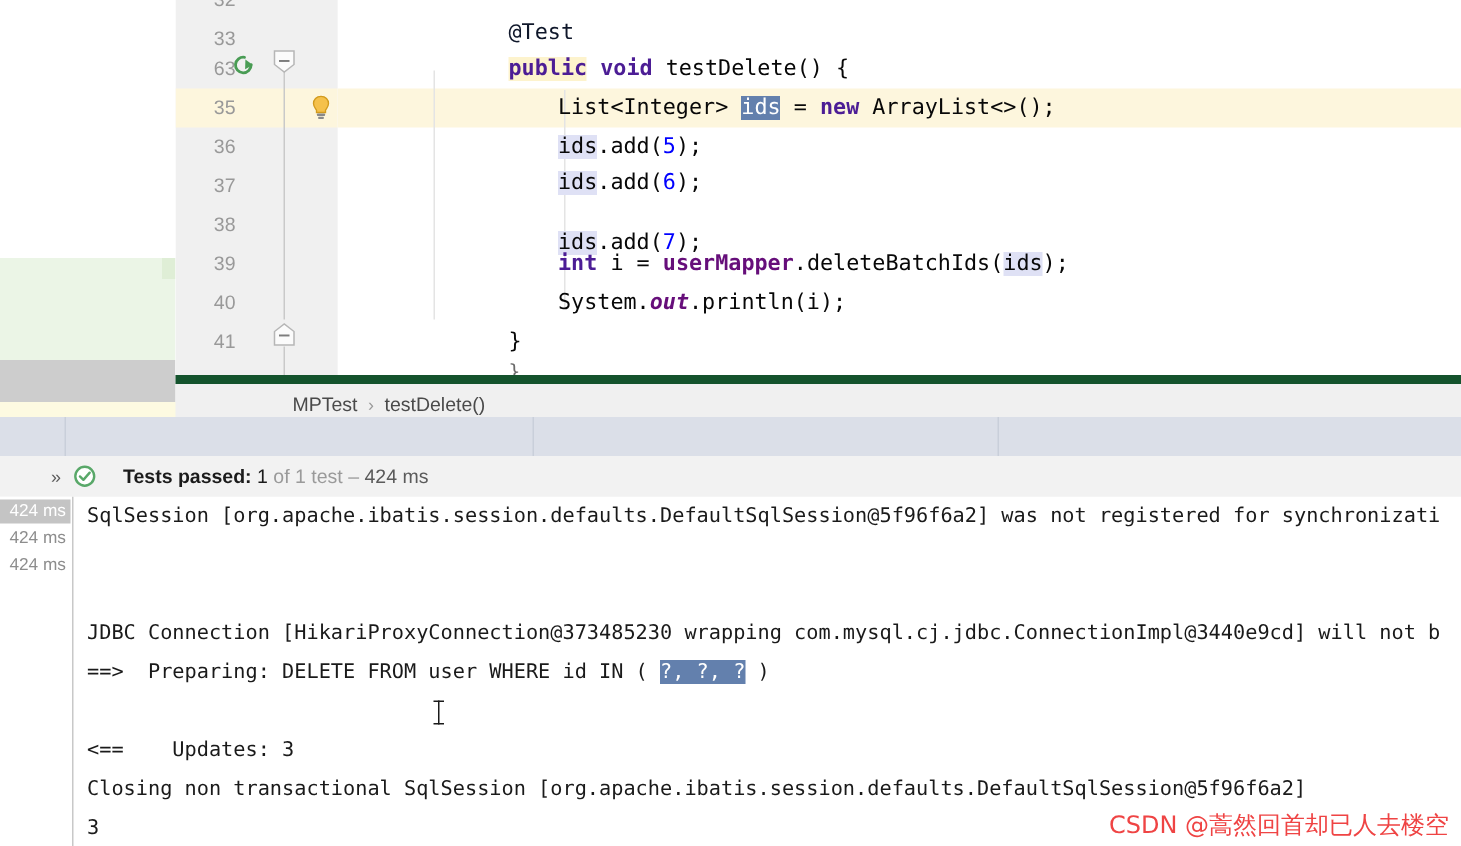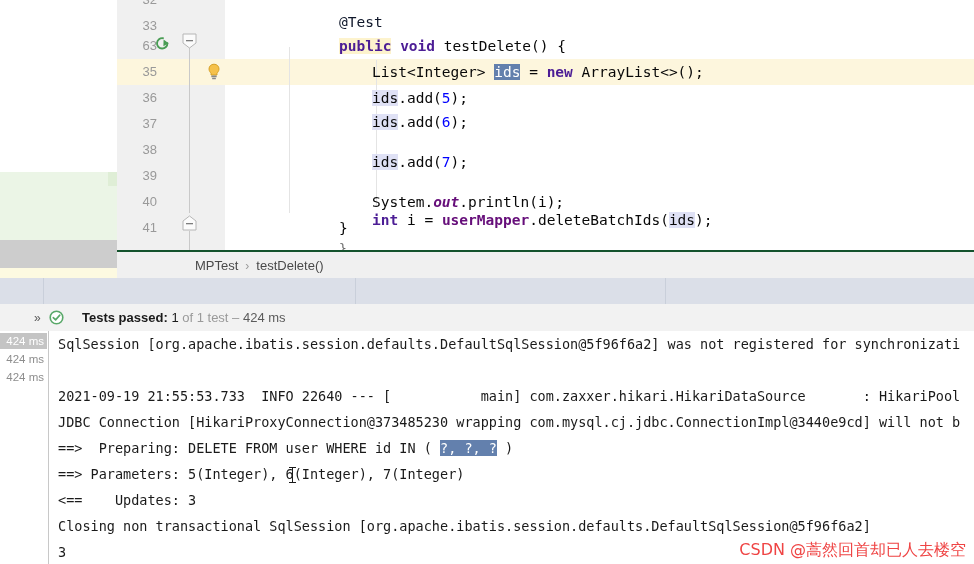--- a/index.html
+++ b/index.html
@@ -103,21 +103,21 @@
   .varhl   { background: #dfe1f5; }
   .sel     { background: #6380ad; color: #ffffff; }
   .annobg  { background: #fdf3cd; }
 
   
   .breadcrumb {
     position: absolute;
     left: 117px; top: 250px;
     width: 857px; height: 28px;
     background: #f0f0f0;
-    border-top: 2px solid #14532d;
+    border-top: 6px solid #14532d;
     font-size: 13px;
     color: #4a4a4a;
     line-height: 28px;
     padding-left: 78px;
     box-sizing: border-box;
     white-space: nowrap;
   }
   .breadcrumb .sep { color: #9a9a9a; padding: 0 7px; font-size: 12px; }
 
   
@@ -278,21 +278,21 @@
       <div class="cline" style="top:33px; left:114px;"><span class="annobg"><span class="kw">public</span></span> <span class="kw">void</span> <span>testDelete</span>() {</div>
 
       <div class="cline" style="top:59px; left:147px;"><span>List&lt;Integer&gt;</span> <span class="sel">ids</span> = <span class="kw">new</span> <span>ArrayList&lt;&gt;</span>();</div>
 
       <div class="cline" style="top:85px; left:147px;"><span class="varhl">ids</span>.add(<span class="num">5</span>);</div>
 
       <div class="cline" style="top:109px; left:147px;"><span class="varhl">ids</span>.add(<span class="num">6</span>);</div>
 
       <div class="cline" style="top:137px; left:147px;margin-top:12px;"><span class="varhl">ids</span>.add(<span class="num">7</span>);</div>
 
-      <div class="cline" style="top:163px; left:147px;margin-top:44px;"><span class="kw">int</span> <span>i</span> = <span class="fld">userMapper</span>.<span>deleteBatchIds</span>(<span class="varhl">ids</span>);</div>
+      <div class="cline" style="top:163px; left:147px;"><span class="kw">int</span> <span>i</span> = <span class="fld">userMapper</span>.<span>deleteBatchIds</span>(<span class="varhl">ids</span>);</div>
 
       <div class="cline" style="top:189px; left:147px;"><span>System</span>.<span class="stat">out</span>.<span>println</span>(<span>i</span>);</div>
 
       <div class="cline" style="top:215px; left:114px;">}</div>
       <div class="cline" style="top:236px; left:114px; color:#6a6a6a; font-size:13px;">}</div>
     </div>
   </div>
 
   <div class="breadcrumb">
     <span>MPTest</span><span class="sep">›</span><span>testDelete()</span>
@@ -316,26 +316,24 @@
 
   <div class="console">
 
     <div class="timings">
       <div class="timing active" style="top:2px">424 ms</div>
       <div class="timing" style="top:20px">424 ms</div>
       <div class="timing" style="top:38px">424 ms</div>
     </div>
 
     <div class="conline" style="top:0px">SqlSession [org.apache.ibatis.session.defaults.DefaultSqlSession@5f96f6a2] was not registered for synchronizati</div>
-    <div class="conline" style="top:52px">2021-09-19 21:55:53.733  INFO 22640 --- [           main] com.zaxxer.hikari.HikariDataSource       : HikariPool</div>
     <div class="conline" style="top:78px">JDBC Connection [HikariProxyConnection@373485230 wrapping com.mysql.cj.jdbc.ConnectionImpl@3440e9cd] will not b</div>
 
     <div class="conline" style="top:104px"><span>==&gt;  Preparing: DELETE FROM user WHERE id IN ( </span><span class="csel">?, ?, ?</span><span> )</span></div>
 
-    <div class="conline" style="top:130px">==&gt; Parameters: 5(Integer), 6(Integer), 7(Integer)</div>
     <div class="caret" style="left:292px; top:136px;"></div>
 
     <div class="conline" style="top:156px">&lt;==    Updates: 3</div>
     <div class="conline" style="top:182px">Closing non transactional SqlSession [org.apache.ibatis.session.defaults.DefaultSqlSession@5f96f6a2]</div>
     <div class="conline" style="top:208px">3</div>
 
     <div class="watermark">CSDN @蒿然回首却已人去楼空</div>
   </div>
 
 </div>

